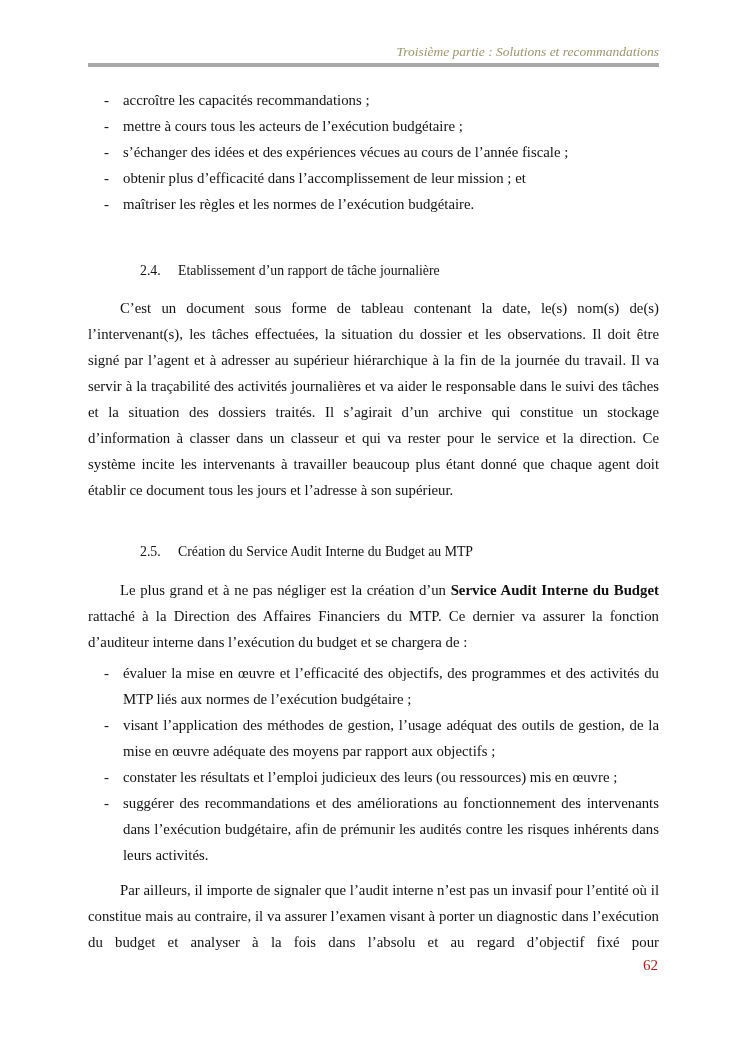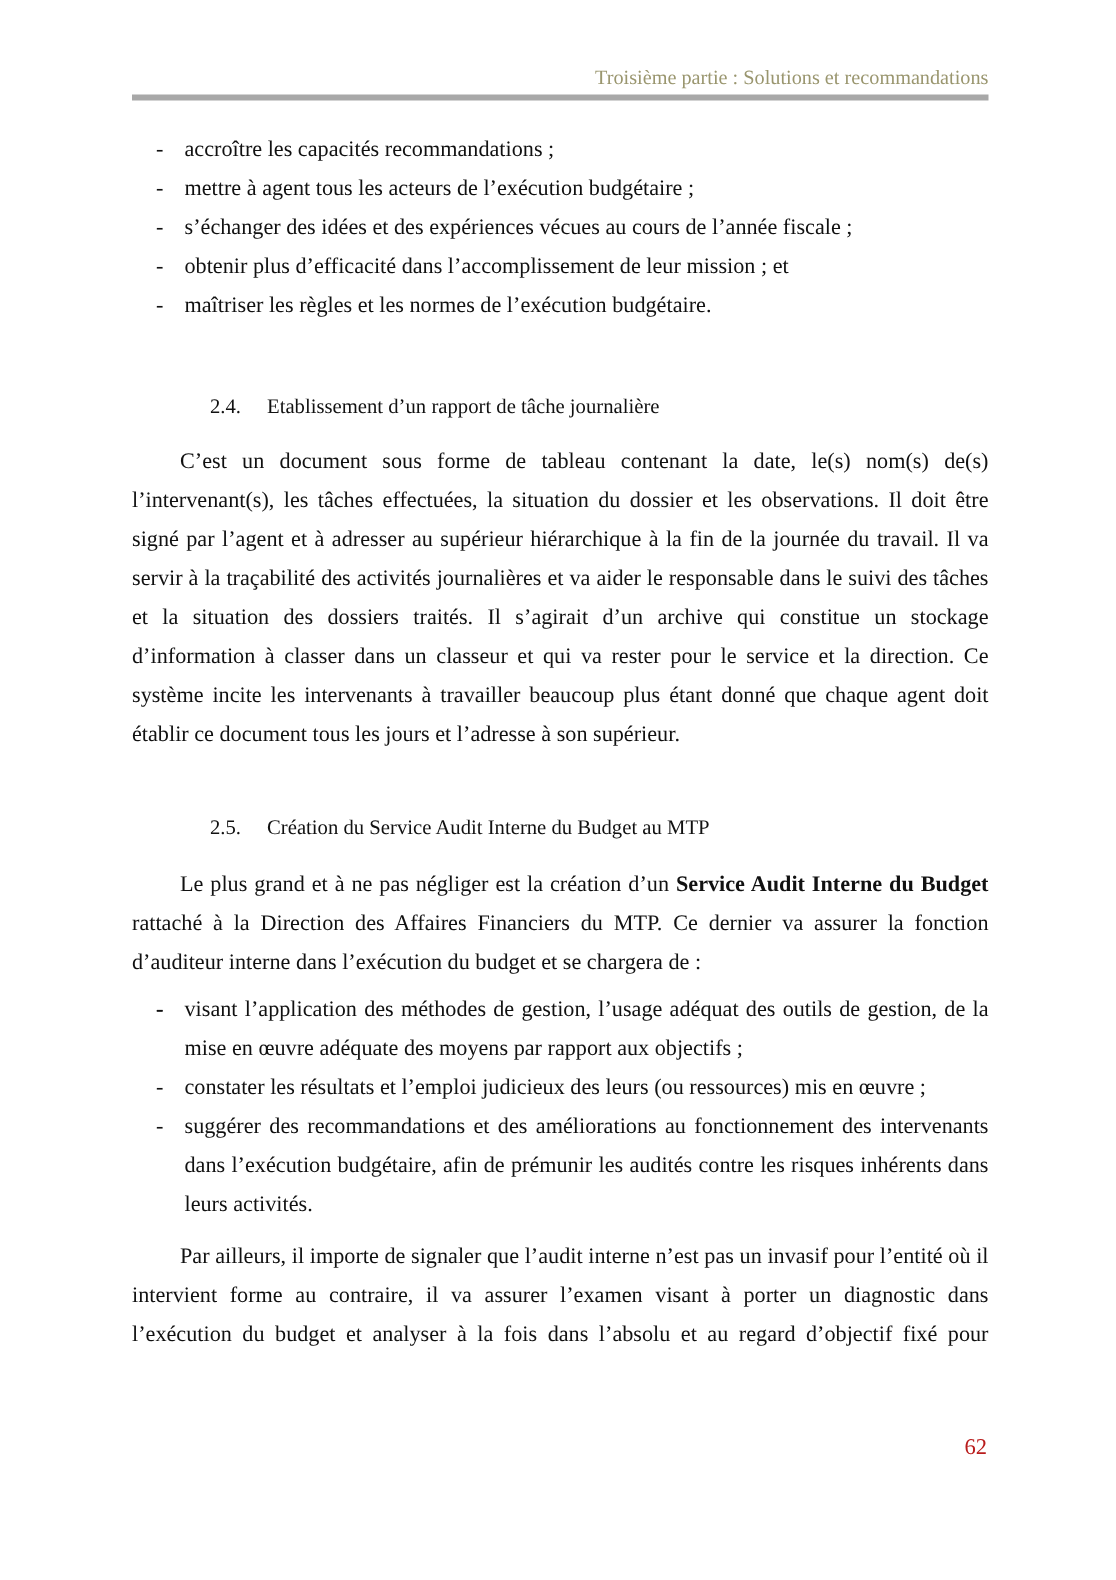--- a/index.html
+++ b/index.html
@@ -15,20 +15,21 @@
     font-size: 14.8px;
     line-height: 26px;
   }
   .page {
     position: absolute;
     inset: 0;
     padding: 44px 85px 0 88px;
   }
   .running-header {
     text-align: right;
+    font-style: italic;
     font-size: 13.5px;
     line-height: 16px;
     color: #9a966f;
   }
   .header-rule {
     height: 4px;
     background: #a8a8a8;
     margin-top: 3px;
   }
   .dash-list {
@@ -89,21 +90,21 @@
 
   <ul class="dash-list intro-list">
 
       <li class="dash-item">
         <span class="dash-marker">-</span>
         <span class="dash-text">accroître les capacités recommandations ;</span>
       </li>
 
       <li class="dash-item">
         <span class="dash-marker">-</span>
-        <span class="dash-text">mettre à agent tous les acteurs de l’exécution budgétaire ;</span>
+        <span class="dash-text">mettre à cours tous les acteurs de l’exécution budgétaire ;</span>
       </li>
 
       <li class="dash-item">
         <span class="dash-marker">-</span>
         <span class="dash-text">s’échanger des idées et des expériences vécues au cours de l’année fiscale ;</span>
       </li>
 
       <li class="dash-item">
         <span class="dash-marker">-</span>
         <span class="dash-text">obtenir plus d’efficacité dans l’accomplissement de leur mission ; et</span>
@@ -125,36 +126,37 @@
   <div>
     <h2 class="section-heading heading-25">
       <span class="sec-num">2.5.</span><span class="sec-title">Création du Service Audit Interne du Budget au MTP</span>
     </h2>
     <p class="para para-25-intro"><span>Le plus grand et à ne pas négliger est la création d’un </span><b>Service Audit Interne du Budget</b><span> rattaché à la Direction des Affaires Financiers du MTP. Ce dernier va assurer la fonction d’auditeur interne dans l’exécution du budget et se chargera de :</span></p>
 
     <ul class="dash-list list-25">
 
         <li class="dash-item">
           <span class="dash-marker">-</span>
+          <span class="dash-text">évaluer la mise en œuvre et l’efficacité des objectifs, des programmes et des activités du MTP liés aux normes de l’exécution budgétaire ;</span>
         </li>
 
         <li class="dash-item">
           <span class="dash-marker">-</span>
           <span class="dash-text">visant l’application des méthodes de gestion, l’usage adéquat des outils de gestion, de la mise en œuvre adéquate des moyens par rapport aux objectifs ;</span>
         </li>
 
         <li class="dash-item">
           <span class="dash-marker">-</span>
           <span class="dash-text">constater les résultats et l’emploi judicieux des leurs (ou ressources) mis en œuvre ;</span>
         </li>
 
         <li class="dash-item">
           <span class="dash-marker">-</span>
           <span class="dash-text">suggérer des recommandations et des améliorations au fonctionnement des intervenants dans l’exécution budgétaire, afin de prémunir les audités contre les risques inhérents dans leurs activités.</span>
         </li>
       </ul>
 
-    <p class="closing-para">Par ailleurs, il importe de signaler que l’audit interne n’est pas un invasif pour l’entité où il intervient forme au contraire, il va assurer l’examen visant à porter un diagnostic dans l’exécution du budget et analyser à la fois dans l’absolu et au regard d’objectif fixé pour</p>
+    <p class="closing-para">Par ailleurs, il importe de signaler que l’audit interne n’est pas un invasif pour l’entité où il constitue mais au contraire, il va assurer l’examen visant à porter un diagnostic dans l’exécution du budget et analyser à la fois dans l’absolu et au regard d’objectif fixé pour</p>
   </div>
 
 </div>
 
 <div class="page-number">62</div>
 
 </body></html>

